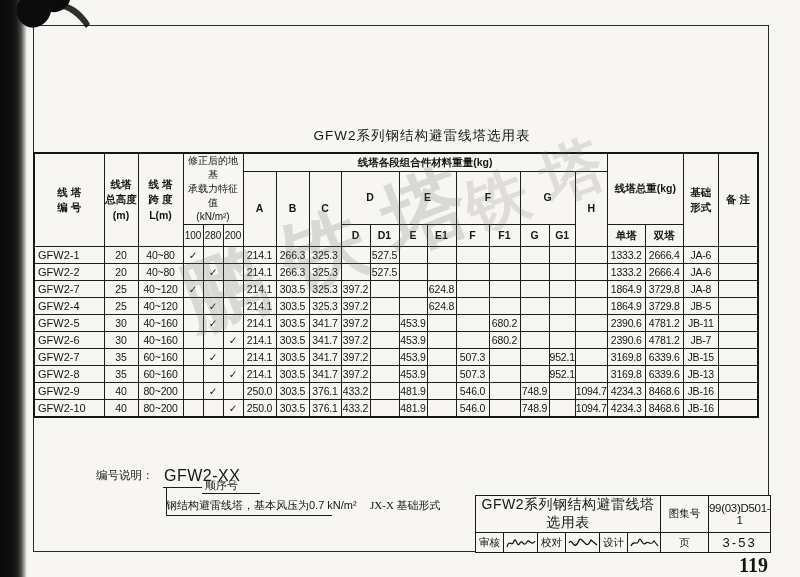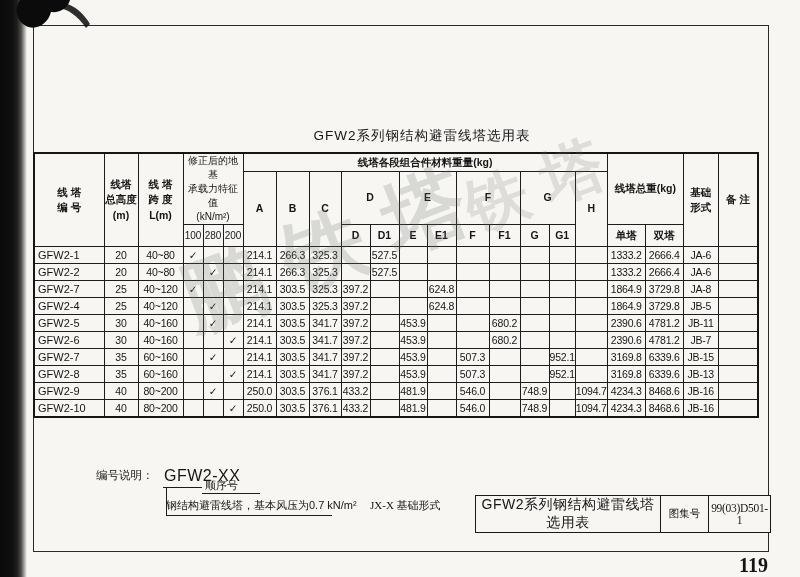--- a/index.html
+++ b/index.html
@@ -62,21 +62,21 @@
   .tblock{
     position:absolute;left:475px;top:495px;z-index:7;
     border-collapse:collapse;table-layout:fixed;background:#f7f6f3;
     border:1.5px solid #1a1a1a;
   }
   .tblock td{border:1px solid #1a1a1a;padding:0;text-align:center;vertical-align:middle;overflow:hidden;}
   .tblock tr.tb-r1{height:36px;}
   .tblock tr.tb-r2{height:20px;}
   .tb-title{font-size:14px;letter-spacing:0.5px;}
   .tb-sm{font-size:10.5px;}
-  .tb-no{font-size:11.5px;letter-spacing:-0.3px;font-family:Liberation Serif, serif;}
+  .tb-no{font-size:11.5px;letter-spacing:-0.3px;}
   .tb-page{font-size:13px;letter-spacing:2px;}
   .sig-cell svg{display:block;margin:0 auto;}
   .page-number{
     position:absolute;left:739px;top:554px;z-index:2;
     font-family:"Liberation Serif","DejaVu Serif",serif;font-weight:bold;font-size:20px;
   }
 </style>
 </head>
 <body>
 
@@ -427,16 +427,38 @@
       <col style="width:33px">
       <col style="width:48px">
       <col style="width:62px">
   </colgroup>
   <tbody>
       <tr class="tb-r1">
     <td colspan="6" class="tb-title">GFW2系列钢结构避雷线塔选用表</td>
     <td class="tb-sm">图集号</td>
     <td class="tb-no">99(03)D501-1</td>
   </tr>
+  <tr class="tb-r2">
+    <td class="tb-sm">审核</td>
+    <td class="sig-cell">
+      <svg width="32" height="16" viewBox="0 0 32 16">
+            <path d="M2 12 C4 3 7 13 9 6 C11 1 12 14 15 8 C17 4 19 13 22 7 C24 3 27 12 30 6" stroke="#111" fill="none" stroke-width="1.2"></path>
+          </svg>
+    </td>
+    <td class="tb-sm">校对</td>
+    <td class="sig-cell">
+      <svg width="32" height="16" viewBox="0 0 32 16">
+            <path d="M2 8 C5 2 6 14 10 9 C13 5 12 2 16 6 C19 9 20 13 24 5 L30 10" stroke="#111" fill="none" stroke-width="1.3"></path>
+          </svg>
+    </td>
+    <td class="tb-sm">设计</td>
+    <td class="sig-cell">
+      <svg width="31" height="16" viewBox="0 0 31 16">
+            <path d="M2 11 C5 4 8 12 10 5 C12 1 13 12 17 8 C20 5 21 12 25 6 L29 11" stroke="#111" fill="none" stroke-width="1.2"></path>
+          </svg>
+    </td>
+    <td class="tb-sm">页</td>
+    <td class="tb-page">3-53</td>
+  </tr>
 </tbody>
   </table>
 
 <div class="page-number">119</div>
 
 </body></html>

